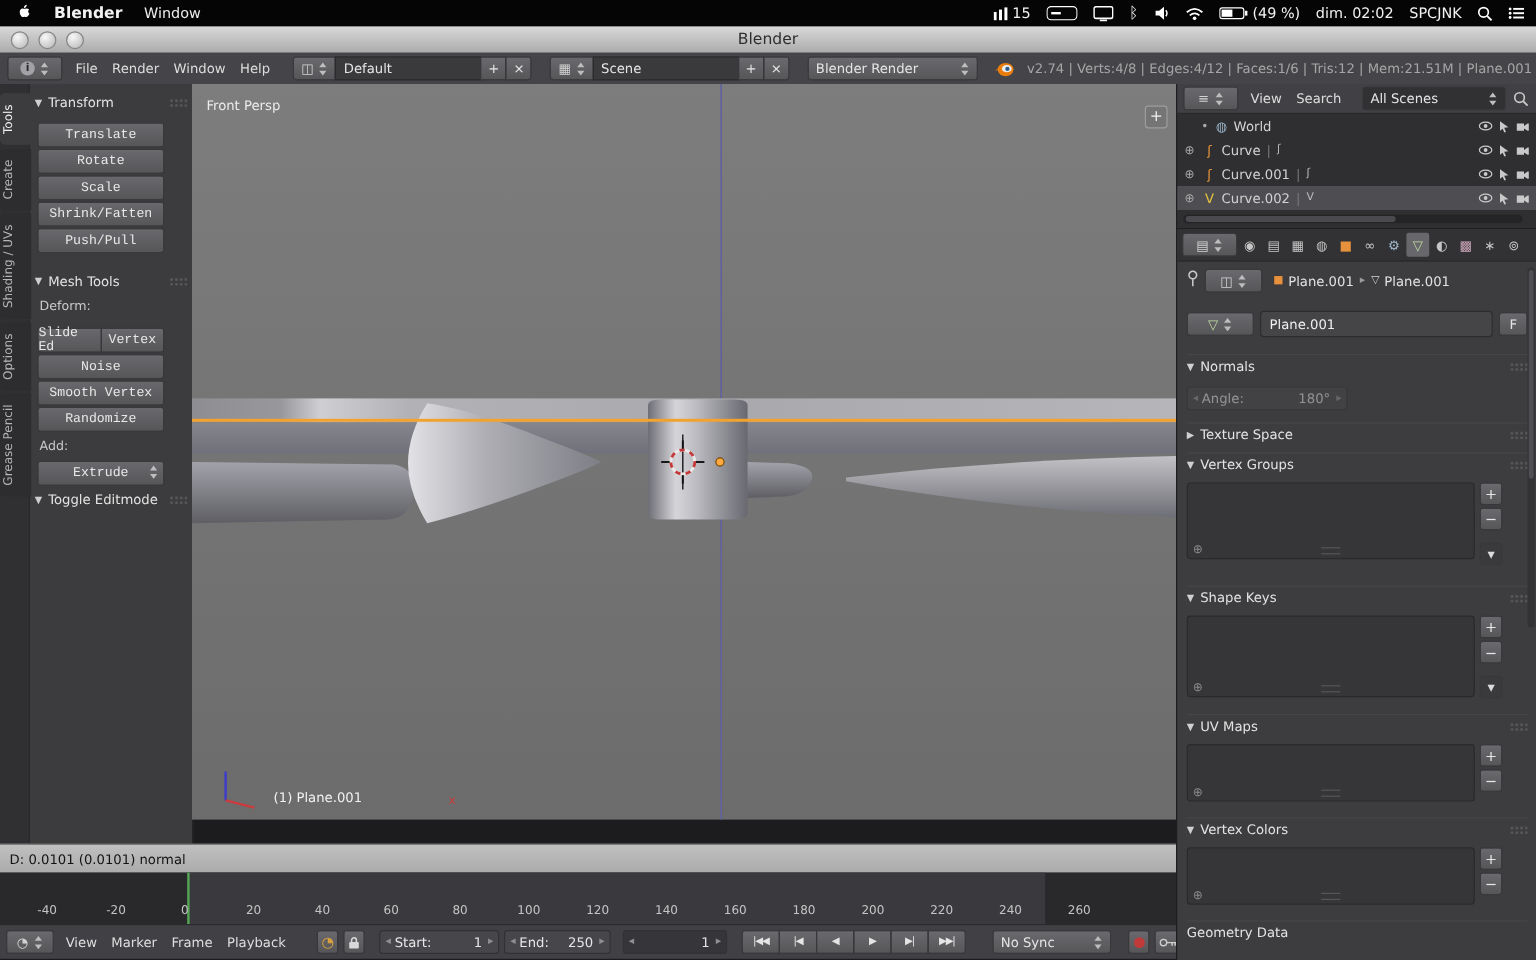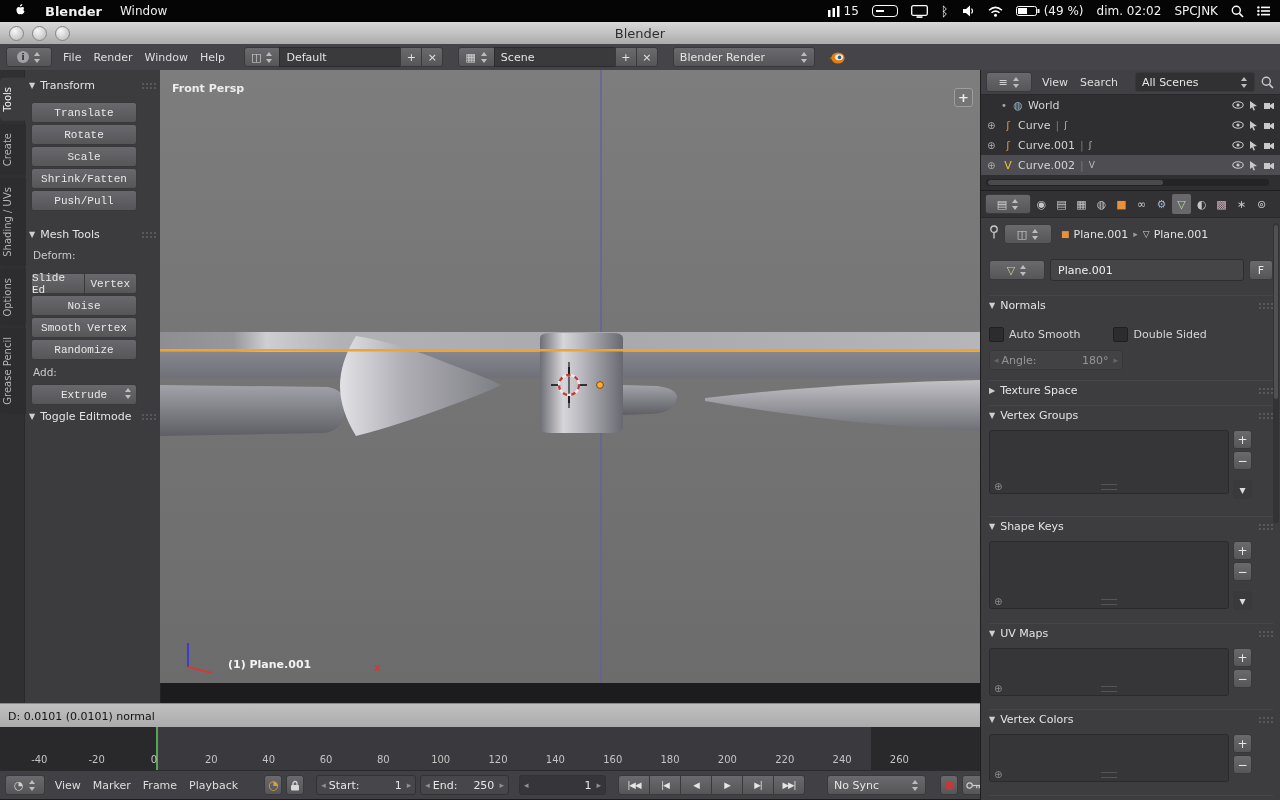--- a/index.html
+++ b/index.html
@@ -56,21 +56,21 @@
   .phead{display:flex;align-items:center;gap:5px;height:18px;color:#e3e3e3;}
   .tri{font-size:8px;color:#cfcfcf;flex:none;}
   .slabel{font-size:10.5px;color:#c9c9c9;margin:6px 0 0 4px;height:14px;}
   .tool-col{display:flex;flex-direction:column;gap:1px;width:106px;margin:8px 0 0 2px;}
   .tbtn{height:19px;background:linear-gradient(#69696d,#565659);border:1px solid #39393b;border-radius:3px;display:flex;align-items:center;justify-content:center;color:#e8e8e8;font-size:11px;position:relative;font-family:Liberation Mono, monospace;}
   .slide-row{margin:10px 0 0 2px;width:106px;}
   .slide-row .tbtn{flex:1;}
   .tselect .updn{position:absolute;right:4px;top:3px;}
 
   
-  .viewport{position:absolute;left:160px;top:70px;width:820px;height:613px;background:linear-gradient(#7d7d7d,#6c6c6c);overflow:hidden;font-weight:bold;}
+  .viewport{position:absolute;left:160px;top:70px;width:820px;height:613px;background:linear-gradient(#7d7d7d,#6c6c6c);overflow:hidden;}
   .vp-label{position:absolute;left:12px;top:12px;color:#ececec;font-size:11px;}
   .vp-obj{position:absolute;left:68px;bottom:12px;color:#f2f2f2;font-size:11px;}
   .vp-plus{position:absolute;right:7px;top:18px;width:17px;height:17px;background:rgba(115,115,115,.75);border:1px solid #9d9d9d;border-radius:3px;color:#ededed;display:flex;align-items:center;justify-content:center;font-size:13px;}
   .axis-x-label{position:absolute;left:214px;top:592px;color:#cc3c3c;font-size:10px;}
 
   
   .opbar{position:absolute;left:0;top:703px;width:980px;height:24px;background:linear-gradient(#c0c0c0,#aaaaaa);border-top:1px solid #8a8a8a;display:flex;align-items:center;padding-left:8px;color:#121212;font-size:11px;}
 
   
   .ruler{position:absolute;left:0;top:727px;width:980px;height:43px;background:#29292c;overflow:hidden;}
@@ -262,20 +262,21 @@
         <span class="updn"></span>
       </div>
     <span class="blogo">
         <svg width="17" height="15" viewBox="0 0 17 15">
           <path d="M1.2 9.2 L7.2 3.8 L10 6 Z" fill="#e87d0d"></path>
           <ellipse cx="10" cy="8" rx="6.6" ry="5.6" fill="#e87d0d"></ellipse>
           <ellipse cx="11" cy="7.2" rx="4.1" ry="3" fill="#ececec"></ellipse>
           <circle cx="11.5" cy="7.4" r="1.8" fill="#2a5d8a"></circle>
         </svg>
       </span>
+    <span class="stats">v2.74 | Verts:4/8 | Edges:4/12 | Faces:1/6 | Tris:12 | Mem:21.51M | Plane.001</span>
   </div>
 
   <div class="toolshelf">
     <div class="tabstrip" id="tabstrip">
         <div class="vtab active">Tools</div>
         <div class="vtab">Create</div>
         <div class="vtab">Shading / UVs</div>
         <div class="vtab">Options</div>
         <div class="vtab">Grease Pencil</div>
       </div>
@@ -649,26 +650,20 @@
         <div class="pname-field">
             <span>Plane.001</span>
           </div>
         <div class="wbtn fbtn">F</div>
       </div>
       <div class="phead2" style="margin-top:14px;">
           <span class="tri">▼</span>
           <span>Normals</span>
           <span class="grip"></span>
         </div>
-      <div class="prow cbrow">
-        <span class="cb"></span>
-          <span>Auto Smooth</span>
-        <span class="cb cb2"></span>
-          <span>Double Sided</span>
-      </div>
       <div class="numfield anglefield">
           <span class="arr">◂</span>
           <span>Angle:</span>
           <span class="nf-val">180°</span>
           <span class="arr">▸</span>
         </div>
       <div class="phead2" style="margin-top:10px;">
           <span class="tri">▶</span>
           <span>Texture Space</span>
           <span class="grip"></span>

